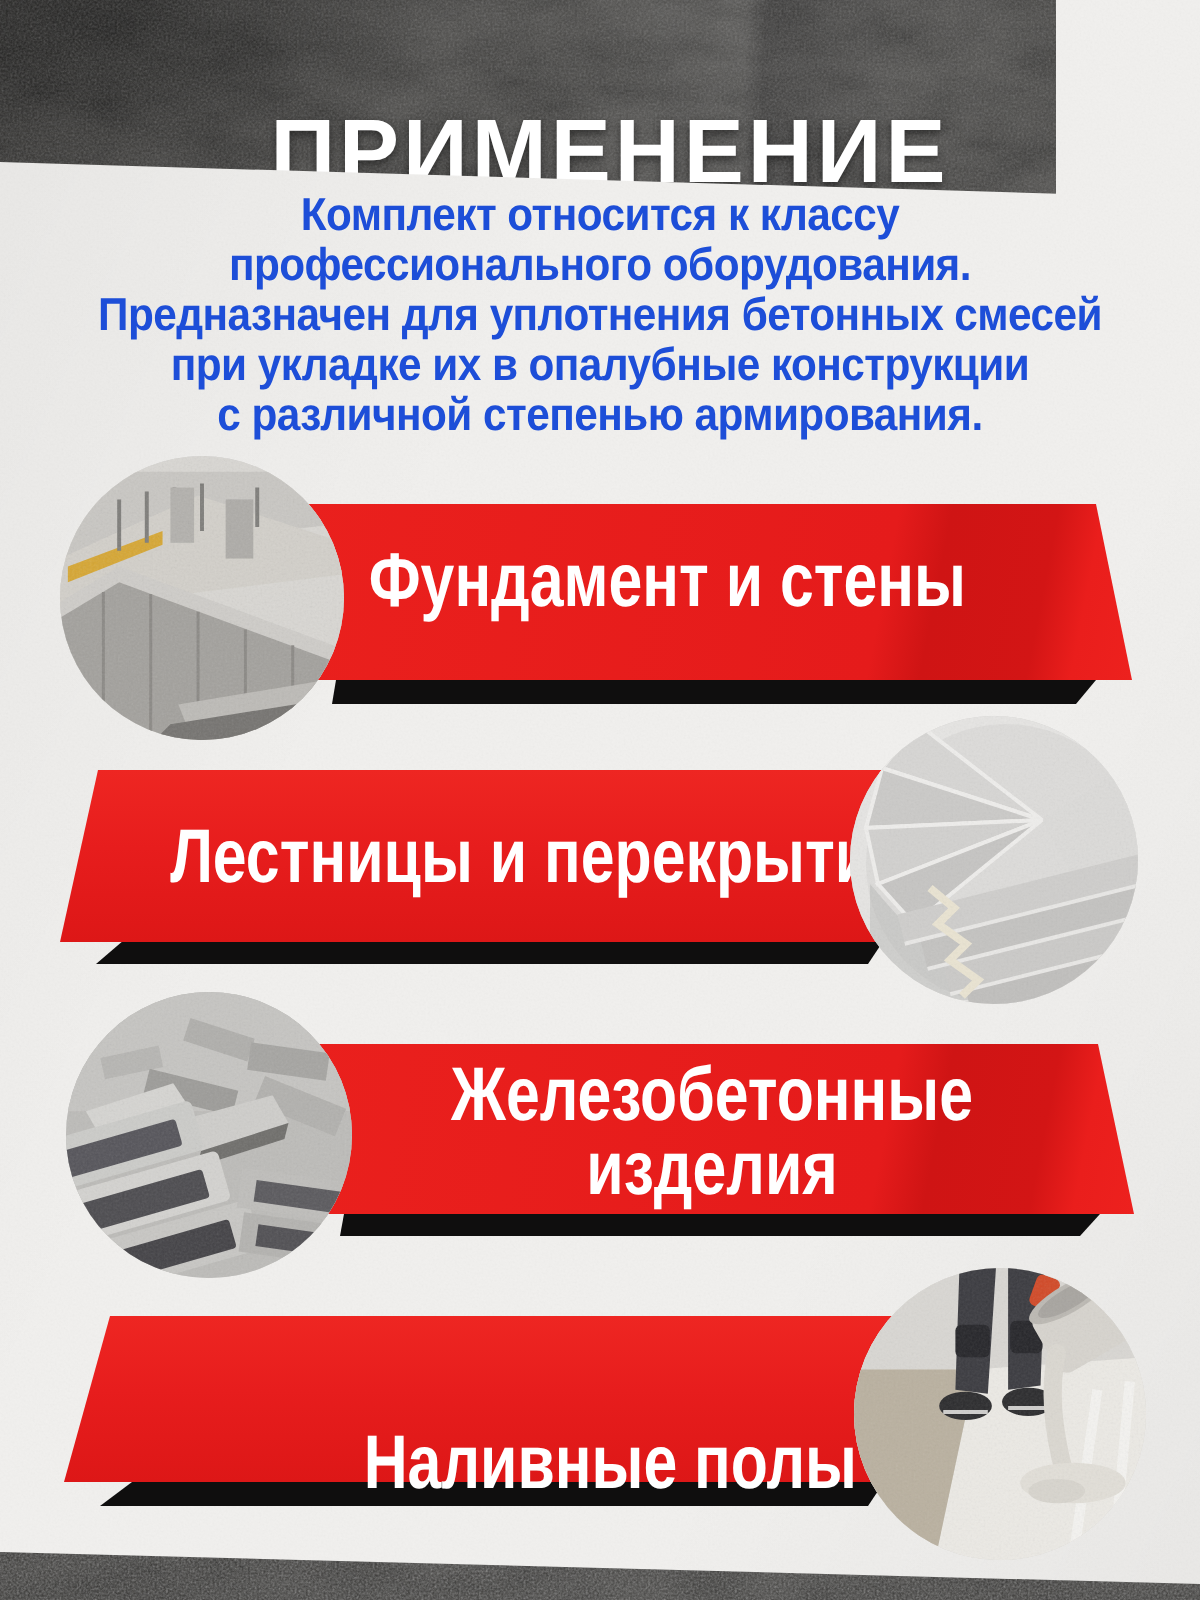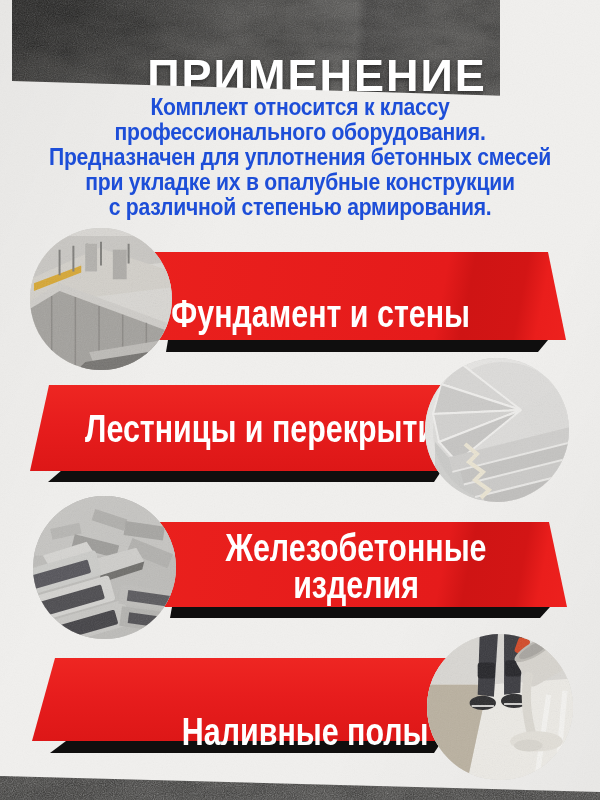--- a/index.html
+++ b/index.html
@@ -12,21 +12,21 @@
   svg.fill{position:absolute;inset:0;width:100%;height:100%;display:block;}
 
   
   .page-bg{inset:0;z-index:0;background:
     linear-gradient(115deg, rgba(0,0,0,.035), rgba(0,0,0,0) 35%),
     linear-gradient(295deg, rgba(0,0,0,.03), rgba(0,0,0,0) 30%),
     #f1f0ee;}
   .page-bg svg{opacity:.06;mix-blend-mode:multiply;}
 
   
-  .hdr{left:12px;top:0;width:488px;height:102px;z-index:8;
+  .hdr{left:0;top:0;width:528px;height:102px;z-index:8;
     clip-path:polygon(0 0,600px 0,600px 99px,0 81px);
     background:
       radial-gradient(ellipse 260px 120px at 8% 10%, rgba(0,0,0,.45), rgba(0,0,0,0) 70%),
       linear-gradient(93deg,#3e3d3b 0%,#4a4947 28%,#504f4d 55%,#5d5c5a 70%,#474645 72%,#555452 86%,#504f4d 100%);
   }
   .hdr .tex-mottle{opacity:.5;mix-blend-mode:multiply;}
   .hdr .tex-grain{opacity:.28;}
   .title{
     position:absolute;left:0;top:22px;width:600px;padding-left:10px;box-sizing:border-box;
     text-align:center;color:#ffffff;font-size:45px;font-weight:700;letter-spacing:2px;
@@ -60,21 +60,21 @@
       clip-path:polygon(2px 0,380px 0,370px 11px,0 11px);}
 
   .b4{left:32px;top:658px;width:488px;height:83px;
       clip-path:polygon(23px 0,488px 0,488px 83px,0 83px);}
   .s4{left:50px;top:741px;width:392px;height:12px;
       clip-path:polygon(16px 0,392px 0,384px 12px,0 12px);}
 
   
   .blabel{z-index:5;color:#ffffff;font-weight:700;font-size:38px;line-height:42px;}
   .blabel .sq{display:inline-block;transform:scaleX(.8);transform-origin:50% 50%;white-space:nowrap;}
-  .l1{left:134px;top:270px;width:400px;text-align:left;margin-top:23px;}
+  .l1{left:134px;top:270px;width:400px;text-align:center;}
   .l2{left:39px;top:408px;width:400px;text-align:center;}
   .l3{left:186px;top:530px;width:340px;text-align:center;line-height:37px;}
   .l3 .sq{display:block;width:425px;transform:scaleX(.8);transform-origin:0 0;white-space:normal;}
   .l4{left:105px;top:677px;width:400px;text-align:center;margin-top:34px;}
 
   
   .circle{z-index:6;border-radius:50%;overflow:hidden;background:#cfcecc;}
   .c1{left:30px;top:228px;width:142px;height:142px;}
   .c2{left:425px;top:358px;width:144px;height:144px;}
   .c3{left:33px;top:496px;width:143px;height:143px;}

